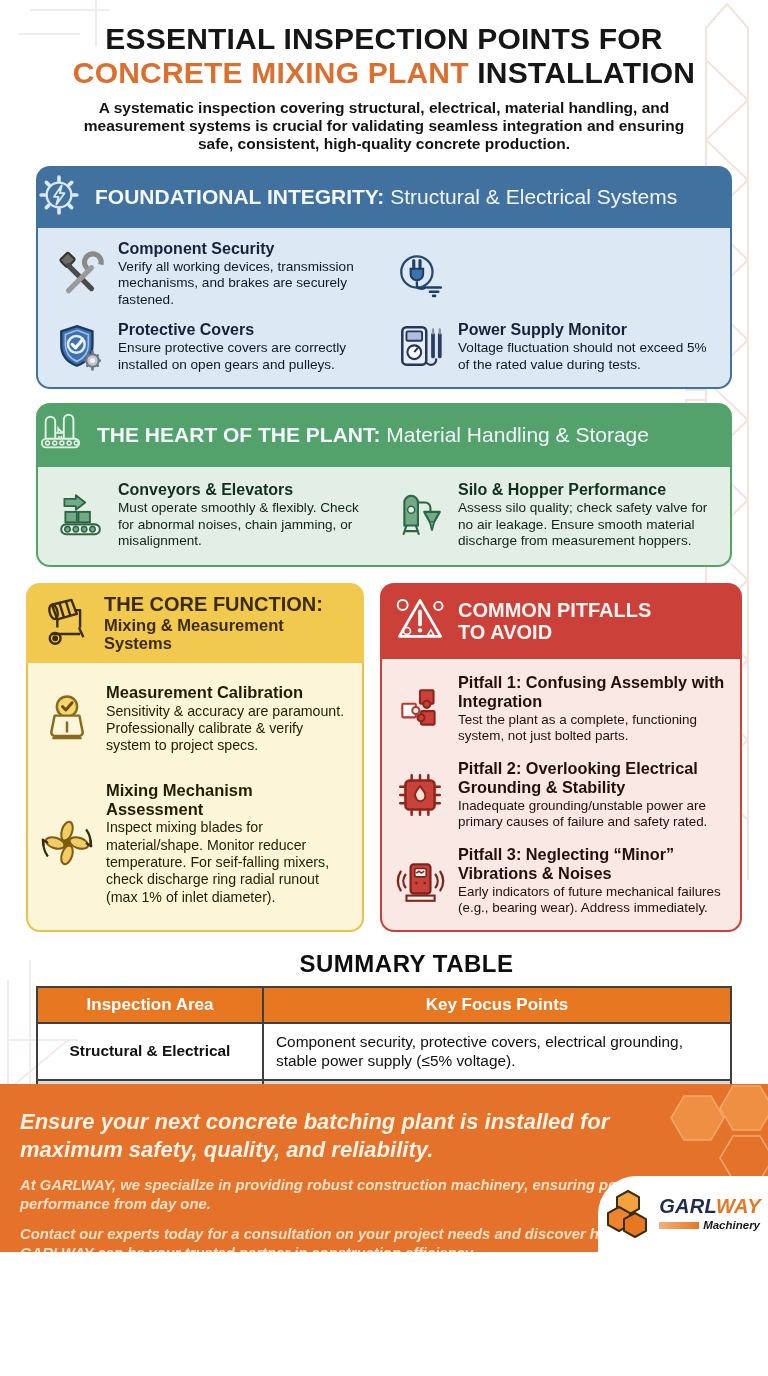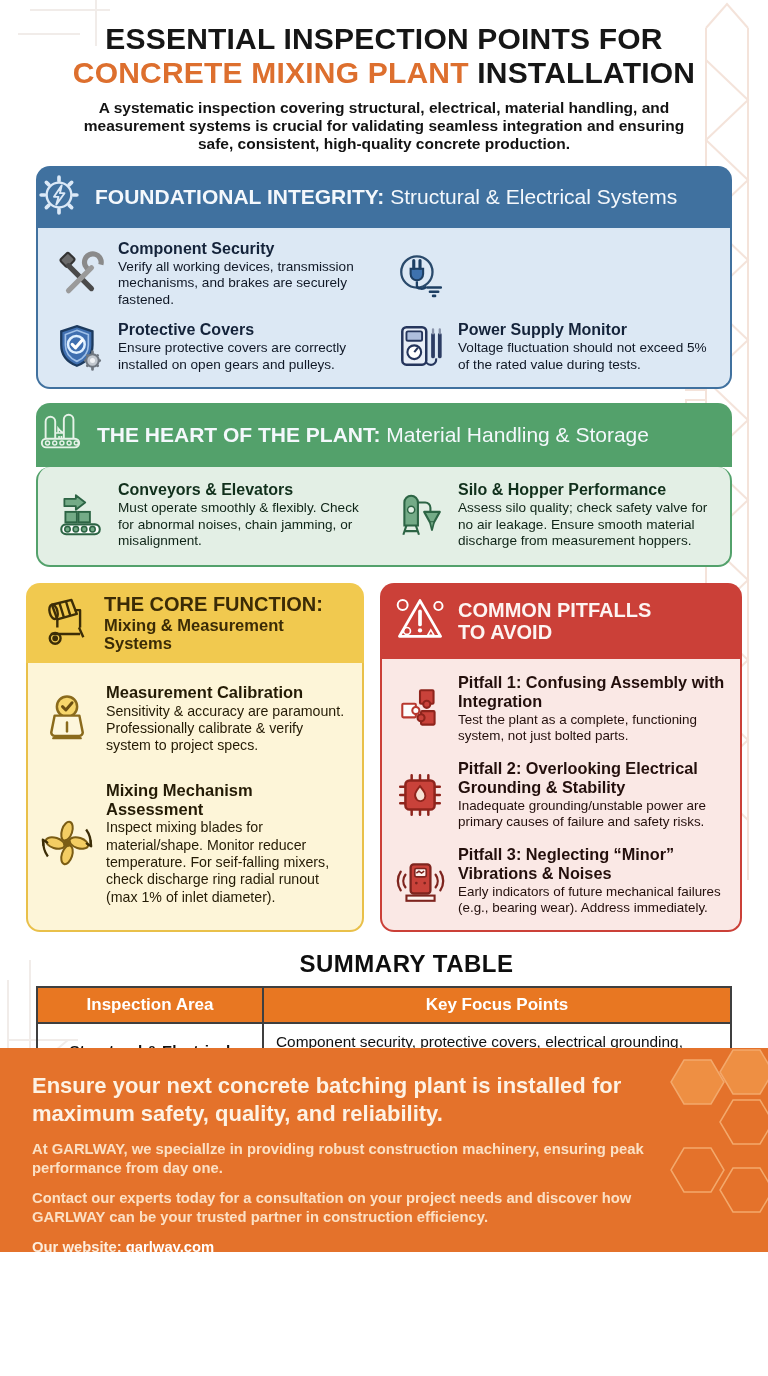--- a/index.html
+++ b/index.html
@@ -20,21 +20,21 @@
   .card{border-radius:14px;}
   .card-header{display:flex;align-items:center;gap:14px;padding:7px 1px;border-radius:14px 14px 0 0;min-height:42px;}
   .card-body{border:2px solid;border-top:none;border-radius:0 0 14px 14px;}
   .hdr-title{font-size:21px;color:#f4f8fc;line-height:1.1;}
   .hdr-title b{font-weight:800;}
 
   .card-blue .card-header{background:#40719f;}
   .card-blue .card-body{background:#dce8f4;border-color:#40719f;padding:12px 16px 14px;display:grid;grid-template-columns:1fr 1fr;column-gap:20px;row-gap:13px;}
   .card-green{margin-top:14px;}
   .card-green .card-header{background:#53a16b;}
-  .card-green .card-body{background:#e3efe5;border-color:#53a16b;padding:14px 16px 16px;display:grid;grid-template-columns:1fr 1fr;column-gap:20px;border-radius:14px;}
+  .card-green .card-body{background:#e3efe5;border-color:#53a16b;padding:14px 16px 16px;display:grid;grid-template-columns:1fr 1fr;column-gap:20px;}
 
   .item{display:flex;align-items:center;gap:12px;}
   .item .icon{flex:0 0 52px;display:flex;align-items:center;justify-content:center;}
   .item-title{font-weight:800;font-size:16px;color:#14233a;line-height:1.15;}
   .item-desc{font-size:13.6px;line-height:1.2;color:#101826;margin-top:1px;}
   .card-green .item-title{color:#11301c;}
   .card-green .item-desc{color:#0f2417;}
 
   .two-col{display:flex;gap:16px;margin:16px 26px 0;align-items:stretch;}
   .card-yellow{flex:0 0 338px;display:flex;flex-direction:column;box-sizing:border-box;}
@@ -54,21 +54,21 @@
 
   
   .summary-heading{margin-top:18px;text-align:center;font-size:24px;font-weight:800;letter-spacing:.5px;color:#0e0e0e;padding-left:45px;}
   table.summary{border-collapse:collapse;width:696px;margin:8px 36px 0;}
   table.summary th{background:#e87722;color:#fff;font-weight:800;font-size:17px;padding:7px 6px;border:2px solid #3f3f3f;}
   table.summary td{border:2px solid #3f3f3f;font-size:15.4px;line-height:1.2;padding:9px 12px;}
   table.summary td.area{width:200px;text-align:center;font-weight:800;}
   table.summary tr.alt{background:#d9d9d9;}
 
   
-  .footer{position:absolute;left:0;right:0;bottom:0;height:204px;background:#e4722b;box-sizing:border-box;padding:24px 32px 0;overflow:hidden;}
+  .footer{position:absolute;left:0;right:0;bottom:0;height:168px;background:#e4722b;box-sizing:border-box;padding:24px 20px 0;overflow:hidden;font-style:italic;}
   .footer-headline{font-size:22px;font-weight:800;line-height:1.28;color:#fdf2e4;max-width:630px;}
   .footer p{margin:12px 0 0;font-size:14.8px;font-weight:600;line-height:1.25;color:#fbe0c4;max-width:640px;}
   .footer .website{color:#fdeedd;}
   .footer .website b{color:#ffffff;}
   .hexes{position:absolute;top:0;right:0;}
   .logo-badge{position:absolute;right:0;bottom:0;width:170px;height:76px;background:#fff;border-top-left-radius:38px;display:flex;align-items:center;justify-content:center;gap:8px;}
   .logo-text .row1{font-size:20px;font-weight:800;letter-spacing:.3px;line-height:1;}
   .logo-text .garl{color:#1f2c50;}
   .logo-text .way{color:#e87722;}
   .logo-text .row2{display:flex;align-items:center;gap:4px;margin-top:3px;}
@@ -340,21 +340,21 @@
             <svg width="50" height="50" viewBox="0 0 48 48" fill="none">
               <g stroke="#8e241c" stroke-width="2.4" stroke-linecap="round">
                 <path d="M16 10 V5 M24 10 V5 M32 10 V5 M16 38 v5 M24 38 v5 M32 38 v5 M10 16 H5 M10 24 H5 M10 32 H5 M38 16 h5 M38 24 h5 M38 32 h5"></path>
               </g>
               <rect x="10" y="10" width="28" height="28" rx="4" fill="#c9423a" stroke="#8e241c" stroke-width="2.4"></rect>
               <path d="M24 15.5 c-4.5 5.5 -6.5 9 -3 13 a4.8 4.8 0 0 0 7.5 -1 c2 -4.2 -1 -7.5 -4.5 -12 z" fill="#f7e2d4" stroke="#8e241c" stroke-width="1.8"></path>
             </svg>
           </span>
           <div>
             <div class="item-title">Pitfall 2: Overlooking Electrical Grounding &amp; Stability</div>
-            <div class="item-desc">Inadequate grounding/unstable power are primary causes of failure and safety risks.</div>
+            <div class="item-desc">Inadequate grounding/unstable power are primary causes of failure and safety rated.</div>
           </div>
         </div>
         <div class="item">
           <span class="icon">
             <svg width="50" height="50" viewBox="0 0 48 48" fill="none">
               <rect x="15" y="8" width="19" height="28" rx="3" fill="#c9423a" stroke="#7e241e" stroke-width="2.2"></rect>
               <rect x="19" y="12" width="11" height="8" rx="1.5" fill="#fdf3ef" stroke="#7e241e" stroke-width="1.6"></rect>
               <path d="M20.5 16.5 l2.5 -2 2.5 2 2.5 -2" stroke="#7e241e" stroke-width="1.4"></path>
               <circle cx="20.5" cy="26" r="1.3" fill="#7e241e"></circle>
               <circle cx="28.5" cy="26" r="1.3" fill="#7e241e"></circle>
@@ -406,15 +406,29 @@
       <path d="M46 12 L73 12 L86 34 L73 56 L46 56 L33 34 Z" fill="#ee8f43" stroke="#f3a96c" stroke-width="1.5"></path>
       <path d="M95 52 L122 52 L135 74 L122 96 L95 96 L82 74 Z" fill="none" stroke="#f3a96c" stroke-width="1.5"></path>
       <path d="M46 100 L73 100 L86 122 L73 144 L46 144 L33 122 Z" fill="none" stroke="#f3a96c" stroke-width="1.5"></path>
       <path d="M95 120 L122 120 L135 142 L122 164 L95 164 L82 142 Z" fill="none" stroke="#f3a96c" stroke-width="1.5"></path>
     </svg>
     <div class="footer-headline">Ensure your next concrete batching plant is installed for maximum safety, quality, and reliability.</div>
     <p>At GARLWAY, we speciallze in providing robust construction machinery, ensuring peak performance from day one.</p>
     <p>Contact our experts today for a consultation on your project needs and discover how GARLWAY can be your trusted partner in construction efficiency.</p>
     <p class="website"><span>Our website: </span><b>garlway.com</b></p>
 
+    <div class="logo-badge">
+      <svg width="46" height="50" viewBox="0 0 46 50" fill="none">
+        <path d="M23 2 L34 8 V20 L23 26 L12 20 V8 Z" fill="#f2a33c" stroke="#3a2c12" stroke-width="2"></path>
+        <path d="M11 20 L22 26 V38 L11 44 L0 38 V26 Z" fill="#ee8430" stroke="#3a2c12" stroke-width="2" transform="translate(3 -2)"></path>
+        <path d="M34 24 L45 30 V42 L34 48 L23 42 V30 Z" fill="#e87722" stroke="#3a2c12" stroke-width="2" transform="translate(-4 0)"></path>
+      </svg>
+      <div class="logo-text">
+        <div class="row1"><span class="garl">GARL</span><span class="way">WAY</span></div>
+        <div class="row2">
+            <span class="bar"></span>
+            <span class="mach">Machinery</span>
+          </div>
+      </div>
+    </div>
   </div>
 
 </div>
 
 </body></html>

